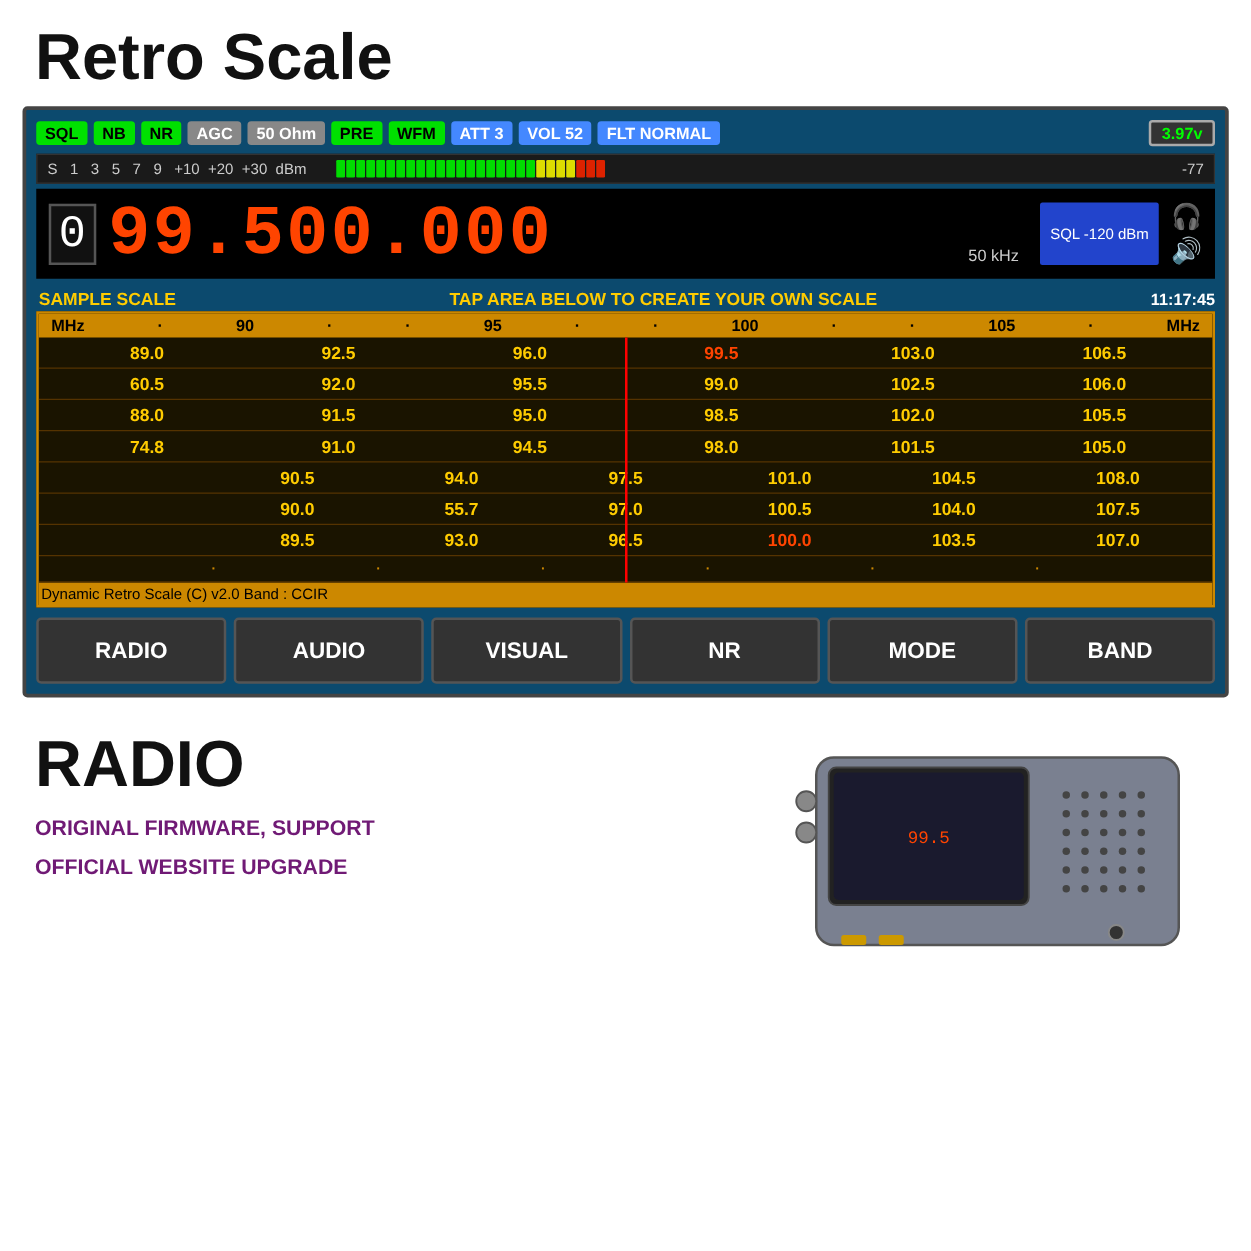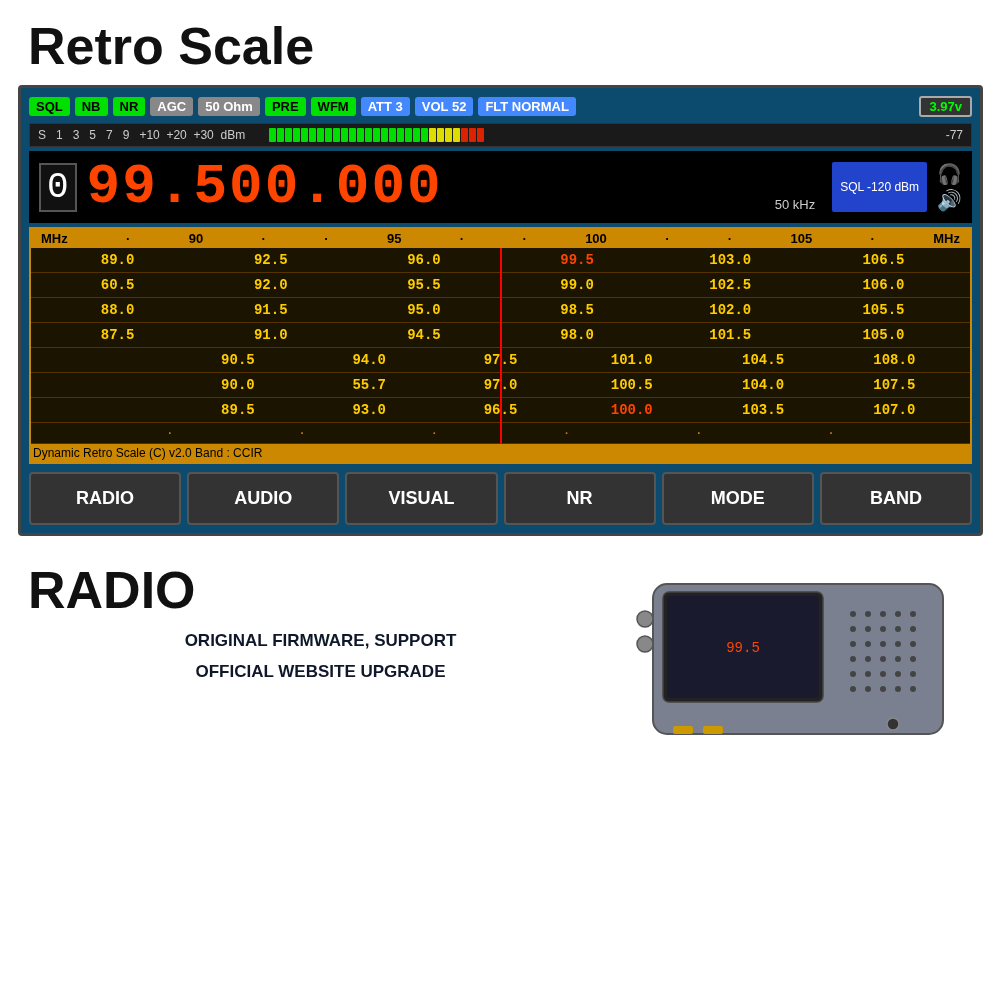--- a/index.html
+++ b/index.html
@@ -199,21 +199,20 @@
     .scale-row {
       display: flex;
       justify-content: space-evenly;
       align-items: center;
       padding: 4px 10px;
       border-bottom: 1px solid #553300;
       color: #ffcc00;
       font-size: 14px;
       font-weight: bold;
       position: relative;
-      font-family: Liberation Mono, monospace;
     }
 
     .scale-row .freq-val {
       flex: 1;
       text-align: center;
     }
 
     .scale-row .freq-val.active {
       color: #ff4400;
     }
@@ -276,24 +275,23 @@
     .big-radio-label {
       font-size: 52px;
       font-weight: 900;
       color: #111;
       line-height: 1.0;
       margin-bottom: 10px;
     }
 
     .firmware-text {
       font-size: 17px;
-      color: #0f172a;
+      color: #701a75;
       font-weight: bold;
       line-height: 1.8;
-      text-align: center;
     }
 
     
     .device-img {
       width: 340px;
       flex-shrink: 0;
     }
 
   </style>
 </head>
@@ -360,20 +358,25 @@
     <div class="freq-right">
       <div class="freq-khz">50 kHz</div>
       <div class="sql-badge">SQL -120 dBm</div>
     </div>
     <div class="speaker-icons">
       <span>🎧</span>
       <span>🔊</span>
     </div>
   </div>
 
+  <div class="scale-header">
+    <span>SAMPLE SCALE</span>
+    <span>TAP AREA BELOW TO CREATE YOUR OWN SCALE</span>
+    <span class="scale-time">11:17:45</span>
+  </div>
 
   <div class="retro-scale">
 
     <div class="scale-top-rule">
       <span>MHz</span>
       <span>·</span>
       <span>90</span>
       <span>·</span>
       <span>·</span>
       <span>95</span>
@@ -412,21 +415,21 @@
       <div class="scale-row">
         <span class="freq-val">88.0</span>
         <span class="freq-val">91.5</span>
         <span class="freq-val">95.0</span>
         <span class="freq-val">98.5</span>
         <span class="freq-val">102.0</span>
         <span class="freq-val">105.5</span>
       </div>
 
       <div class="scale-row">
-        <span class="freq-val">87.5</span>
+        <span class="freq-val">74.8</span>
         <span class="freq-val">91.0</span>
         <span class="freq-val">94.5</span>
         <span class="freq-val">98.0</span>
         <span class="freq-val">101.5</span>
         <span class="freq-val">105.0</span>
       </div>
 
       <div class="scale-row">
         <span class="freq-val"></span>
         <span class="freq-val">90.5</span>

